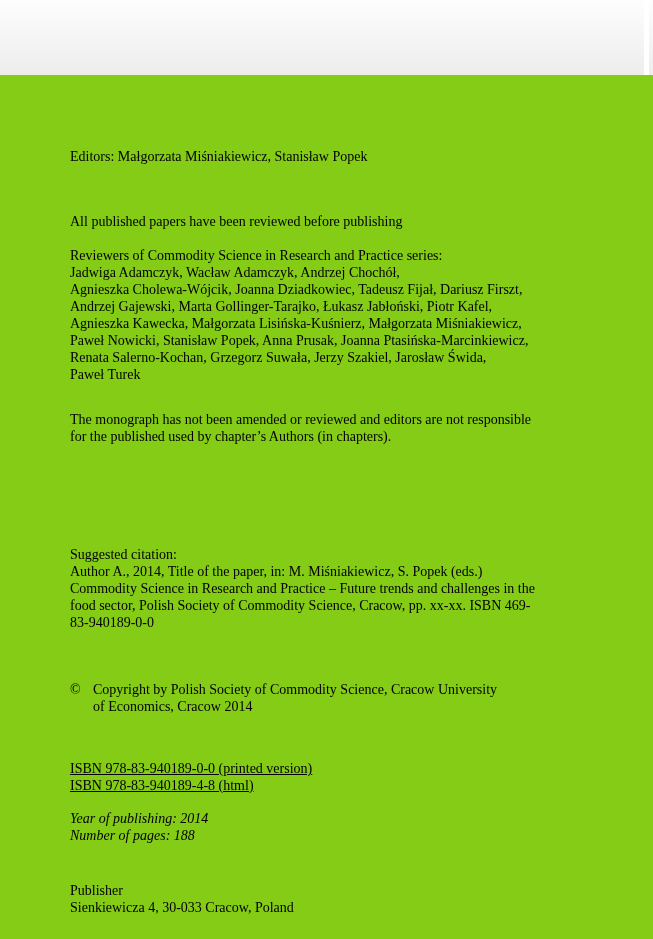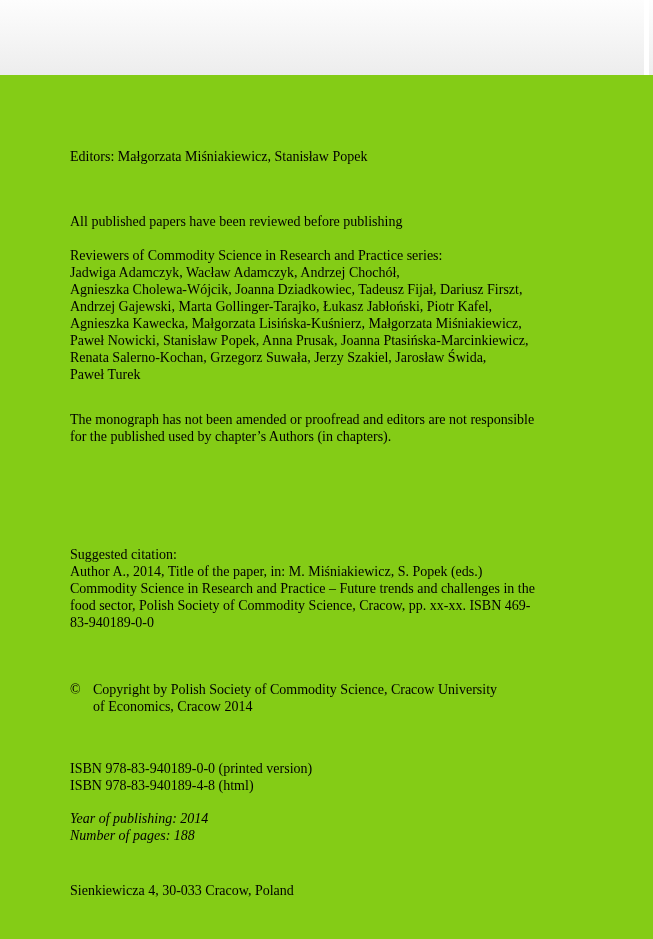--- a/index.html
+++ b/index.html
@@ -45,21 +45,21 @@
     white-space: nowrap;
   }
   .sect div { white-space: nowrap; }
   .editors      { top: 148px; }
   .review-note  { top: 213px; }
   .reviewers    { top: 247px; }
   .disclaimer   { top: 411px; }
   .citation     { top: 546px; }
   .copyright    { top: 681px; display: flex; align-items: flex-start; }
   .copyright .sym { width: 23px; flex: 0 0 23px; }
-  .isbn         { top: 760px; }
+  .isbn         { top: 760px; text-decoration: underline; }
   .publishing   { top: 810px; font-style: italic; }
   .publisher    { top: 882px; }
 </style>
 </head>
 <body>
 
 <div class="page">
 
   <div class="top-band">
     <div class="top-band-gap"></div>
@@ -74,21 +74,21 @@
     <div>Andrzej Gajewski, Marta Gollinger-Tarajko, Łukasz Jabłoński, Piotr Kafel,</div>
     <div>Agnieszka Kawecka, Małgorzata Lisińska-Kuśnierz, Małgorzata Miśniakiewicz,</div>
     <div>Paweł Nowicki, Stanisław Popek, Anna Prusak, Joanna Ptasińska-Marcinkiewicz,</div>
     <div>Renata Salerno-Kochan, Grzegorz Suwała, Jerzy Szakiel, Jarosław Świda,</div>
     <div>Paweł Turek</div>
   </div>
 
   <div class="sect review-note">All published papers have been reviewed before publishing</div>
 
   <div class="sect disclaimer">
-    <div>The monograph has not been amended or proofread and editors are not responsible</div>
+    <div>The monograph has not been amended or reviewed and editors are not responsible</div>
     <div>for the published used by chapter’s Authors (in chapters).</div>
   </div>
 
   <div class="sect citation">
     <div>Suggested citation:</div>
     <div>Author A., 2014, Title of the paper, in: M. Miśniakiewicz, S. Popek (eds.)</div>
     <div>Commodity Science in Research and Practice – Future trends and challenges in the</div>
     <div>food sector, Polish Society of Commodity Science, Cracow, pp. xx-xx. ISBN 469-</div>
     <div>83-940189-0-0</div>
   </div>
@@ -105,16 +105,17 @@
     <div>ISBN 978-83-940189-0-0 (printed version)</div>
     <div>ISBN 978-83-940189-4-8 (html)</div>
   </div>
 
   <div class="sect publishing">
     <div>Year of publishing: 2014</div>
     <div>Number of pages: 188</div>
   </div>
 
   <div class="sect publisher">
+    <div>Publisher</div>
     <div>Sienkiewicza 4, 30-033 Cracow, Poland</div>
   </div>
 
 </div>
 
 </body></html>

